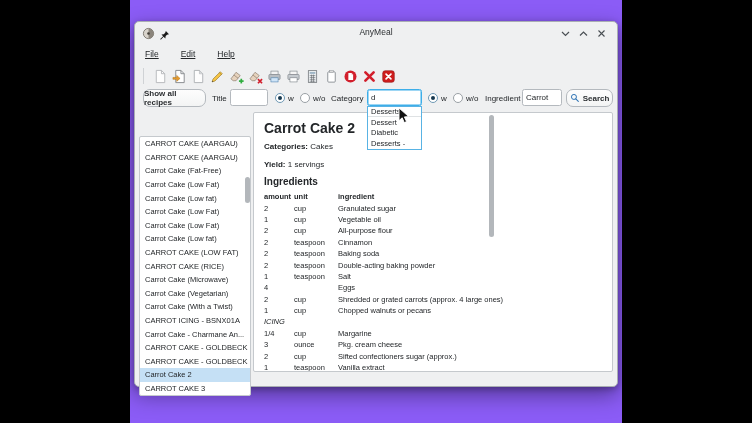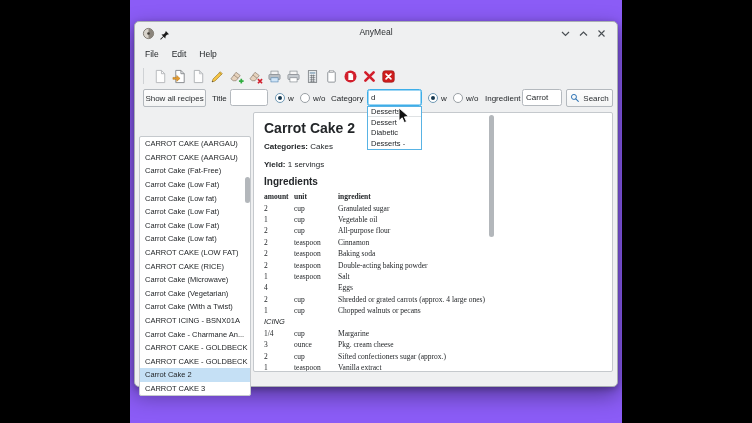--- a/index.html
+++ b/index.html
@@ -13,33 +13,33 @@
   
   .titlebar { position:absolute; left:0; top:0; right:0; height:22px; }
   .titlebar .app-ico { position:absolute; left:7px; top:4px; }
   .titlebar .pin-ico { position:absolute; left:24px; top:5px; }
   .win-title { position:absolute; left:0; right:0; top:5px; text-align:center;
     font-size:8.5px; color:#2b2e31; }
   .win-btn { position:absolute; top:4px; width:15px; height:15px; cursor:default; }
   .win-btn.min { right:44px; } .win-btn.max { right:26px; } .win-btn.cls { right:8px; }
   
   .menubar { position:absolute; left:0; top:22px; right:0; height:20px; display:flex;
-    align-items:center; padding-left:7px; gap:7px; font-size:8.5px; }
+    align-items:center; padding-left:7px; gap:16px; font-size:8.5px;text-decoration:underline; }
   .menu-item { padding:2px 3px; }
   
   .toolbar { position:absolute; left:0; top:42px; right:0; height:24px; display:flex;
     align-items:center; padding-left:8px; gap:3px; }
   .tb-handle { width:2px; height:16px; border-left:1px solid #cfd2d5; margin-right:4px; }
   .tb-btn { width:16px; height:16px; display:flex; align-items:center; justify-content:center; }
   
   .filterbar { position:absolute; left:0; top:66px; right:0; height:24px; font-size:8px; }
   .fb { position:absolute; top:1px; height:18px; display:flex; align-items:center; }
   .btn { background:linear-gradient(#fdfdfd,#f3f4f4); border:1px solid #b4b9be;
-    border-radius:2px; font-size:8px; display:flex; align-items:center;
-    justify-content:center; color:#2b2e31; }
+    border-radius:7px; font-size:8px; display:flex; align-items:center;
+    justify-content:center; color:#2b2e31;font-weight:bold; }
   .tin { height:17px; background:#fff; border:1px solid #b4b9be; border-radius:2.5px;
     font-size:8px; padding:0 3px; font-family:"Liberation Sans",sans-serif; color:#232629; }
   .tin.focus { border:1px solid #3daee9; box-shadow:0 0 0 .5px #3daee9 inset; }
   .radio { width:10px; height:10px; border-radius:50%; border:1px solid #6f99b5;
     background:#fff; position:relative; margin-right:3px; }
   .radio.on::after { content:""; position:absolute; left:2px; top:2px; width:4px;
     height:4px; border-radius:50%; background:#16384f; }
   .radio.off { border:1px solid #9aa0a5; }
   
   .panel { position:absolute; background:#fff; border:1px solid #c5c9cd; border-radius:2px; }
@@ -52,21 +52,21 @@
   .list-scroll { left:110px; top:155px; height:26px; }
   .content-scroll { right:121px; top:93px; height:122px; }
   
   .r-title { position:absolute; left:10px; top:7px; font-size:14px; font-weight:bold; }
   .r-line { position:absolute; left:10px; font-size:8px; }
   .r-cats { top:29px; } .r-yield { top:47px; }
   .r-line b { font-weight:bold; }
   .r-ing-head { position:absolute; left:10px; top:63px; font-size:10px; font-weight:bold; }
   .ing-table { position:absolute; left:10px; top:78px; right:14px; }
   .ing-row, .ing-header { display:grid; grid-template-columns:30px 44px 1fr;
-    height:11.4px; align-items:center; font-size:7.5px; white-space:nowrap;font-family:Liberation Serif, serif; }
+    height:11.4px; align-items:center; font-size:7.5px; white-space:nowrap; }
   .ing-header { font-weight:bold; }
   .ing-section { height:11.4px; display:flex; align-items:center; font-style:italic;
     font-size:7.5px; }
   
   .dropdown { position:absolute; left:232px; top:84px; width:55px; background:#fff;
     border:1px solid #59b3e4; z-index:5; }
   .dropdown-item { height:10.4px; display:flex; align-items:center; padding-left:3px;
     font-size:7.5px; white-space:nowrap; }
   .dropdown-item:first-child { border-bottom:1px solid #dfe2e4; }
   

